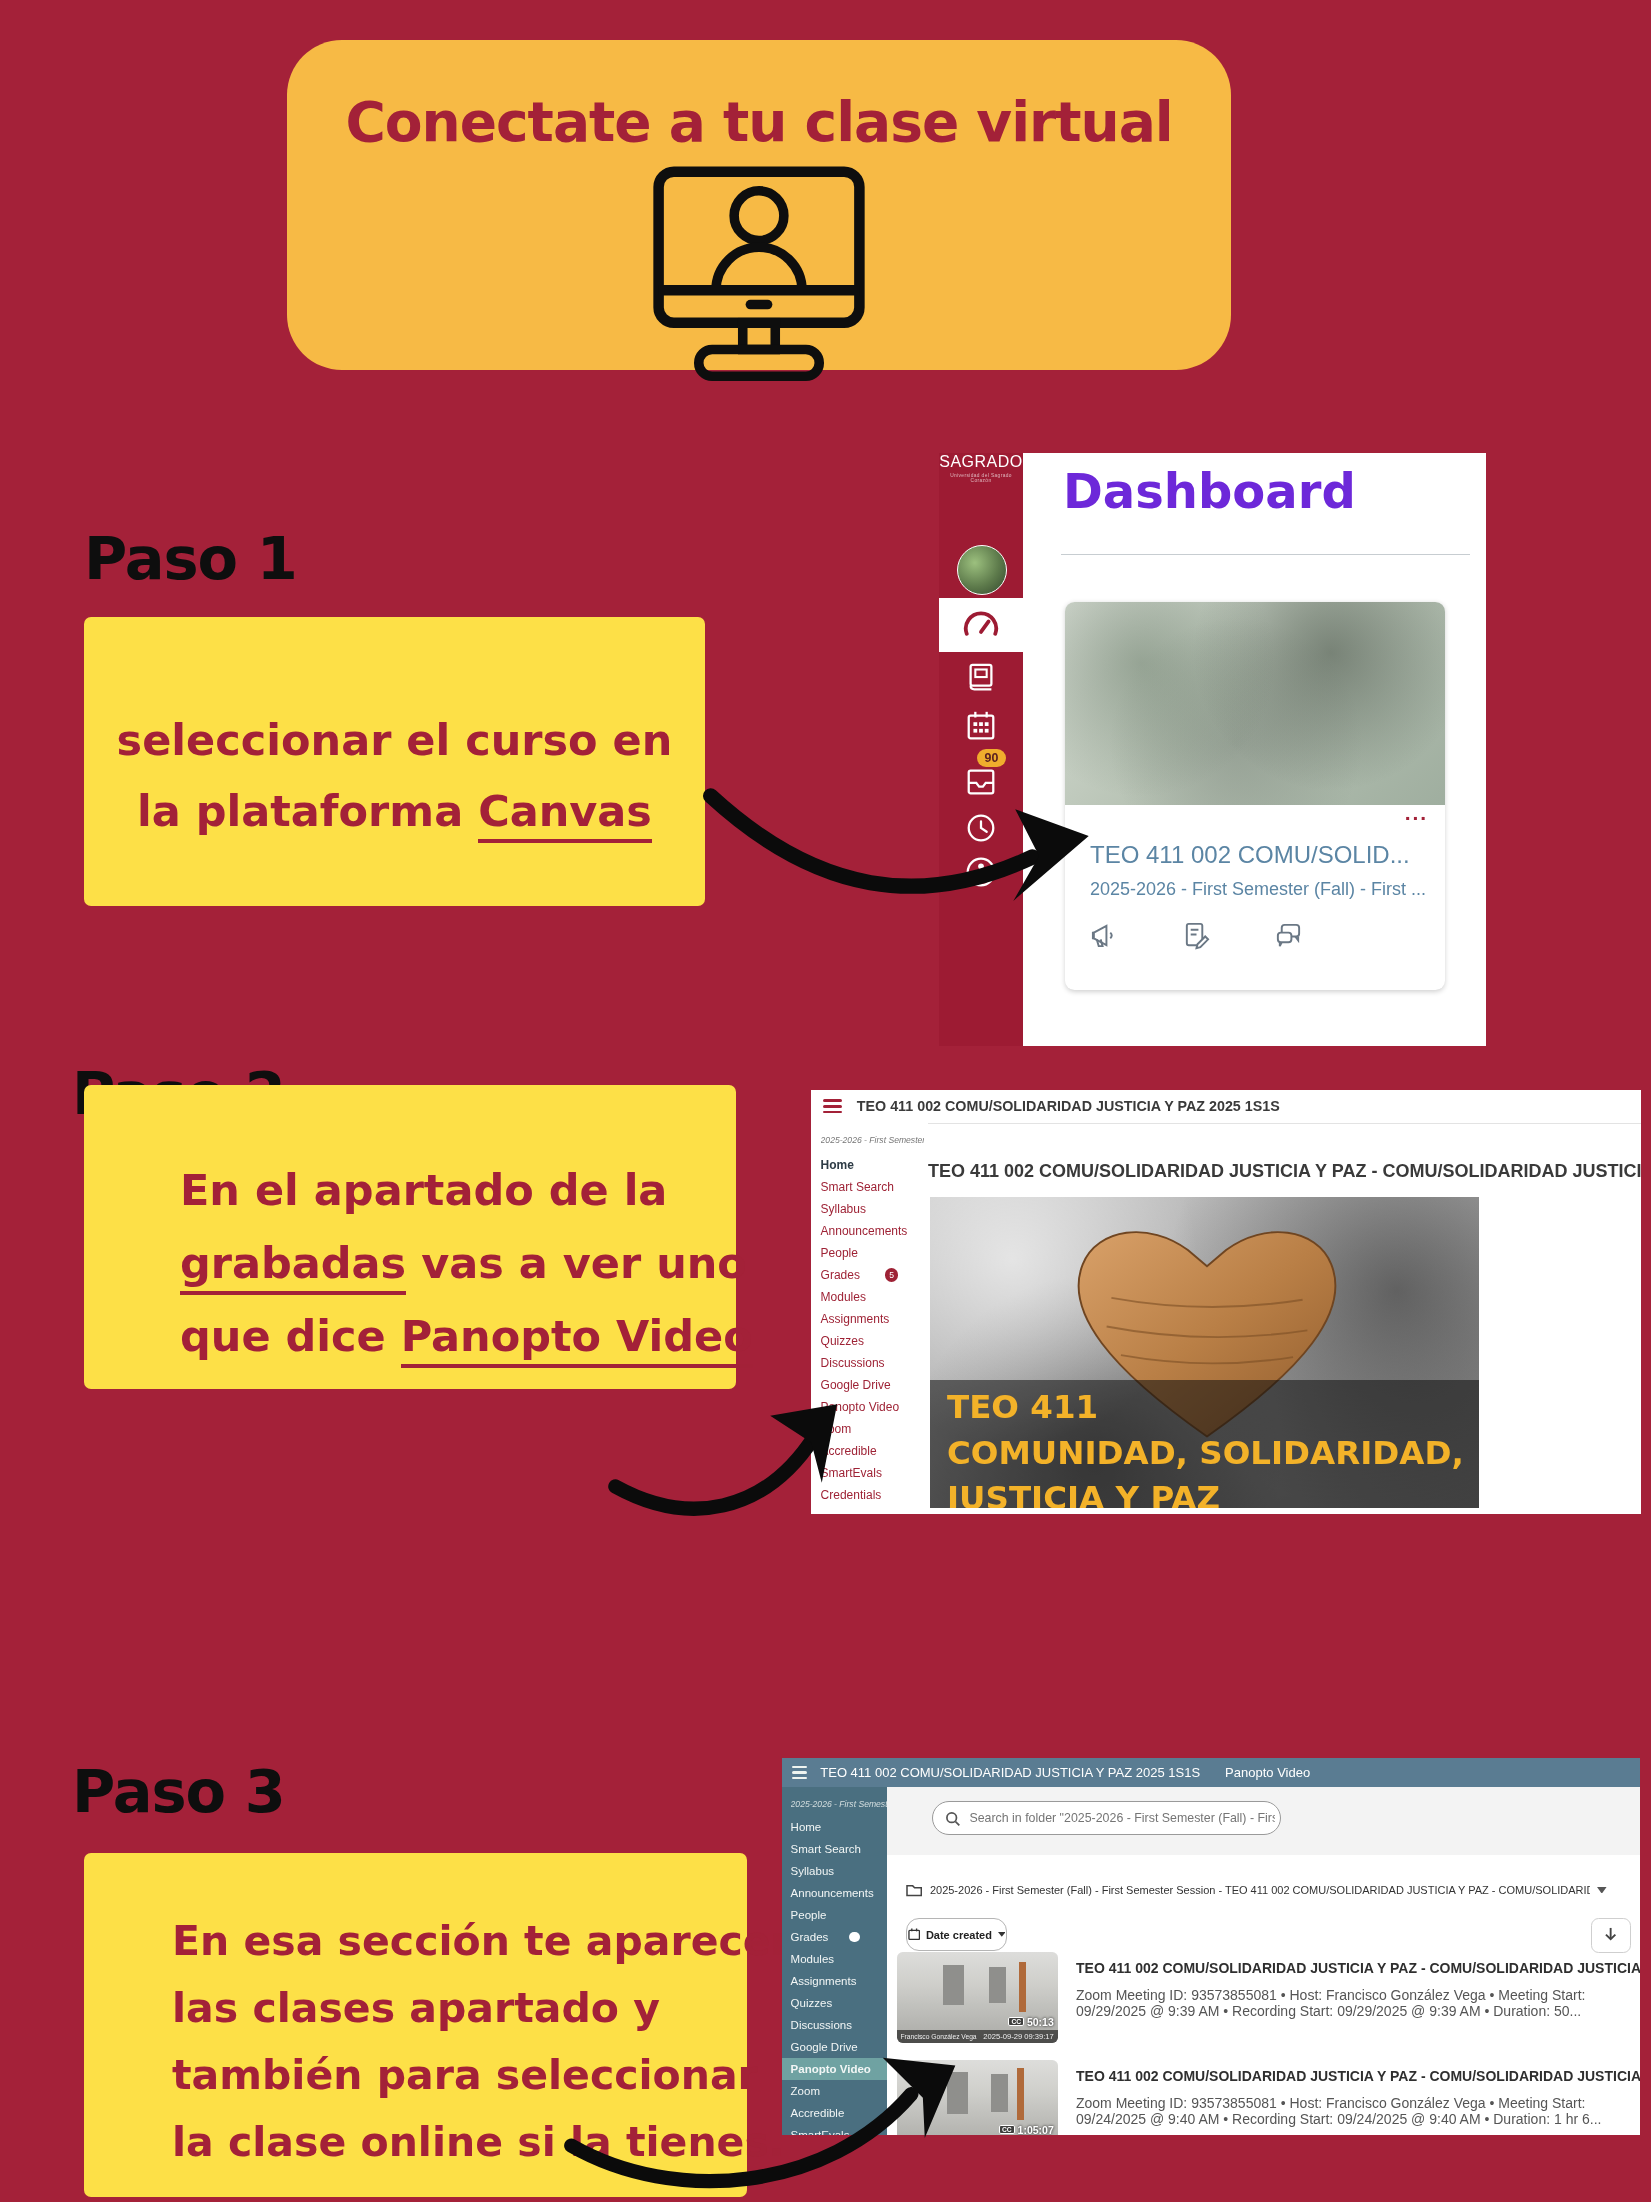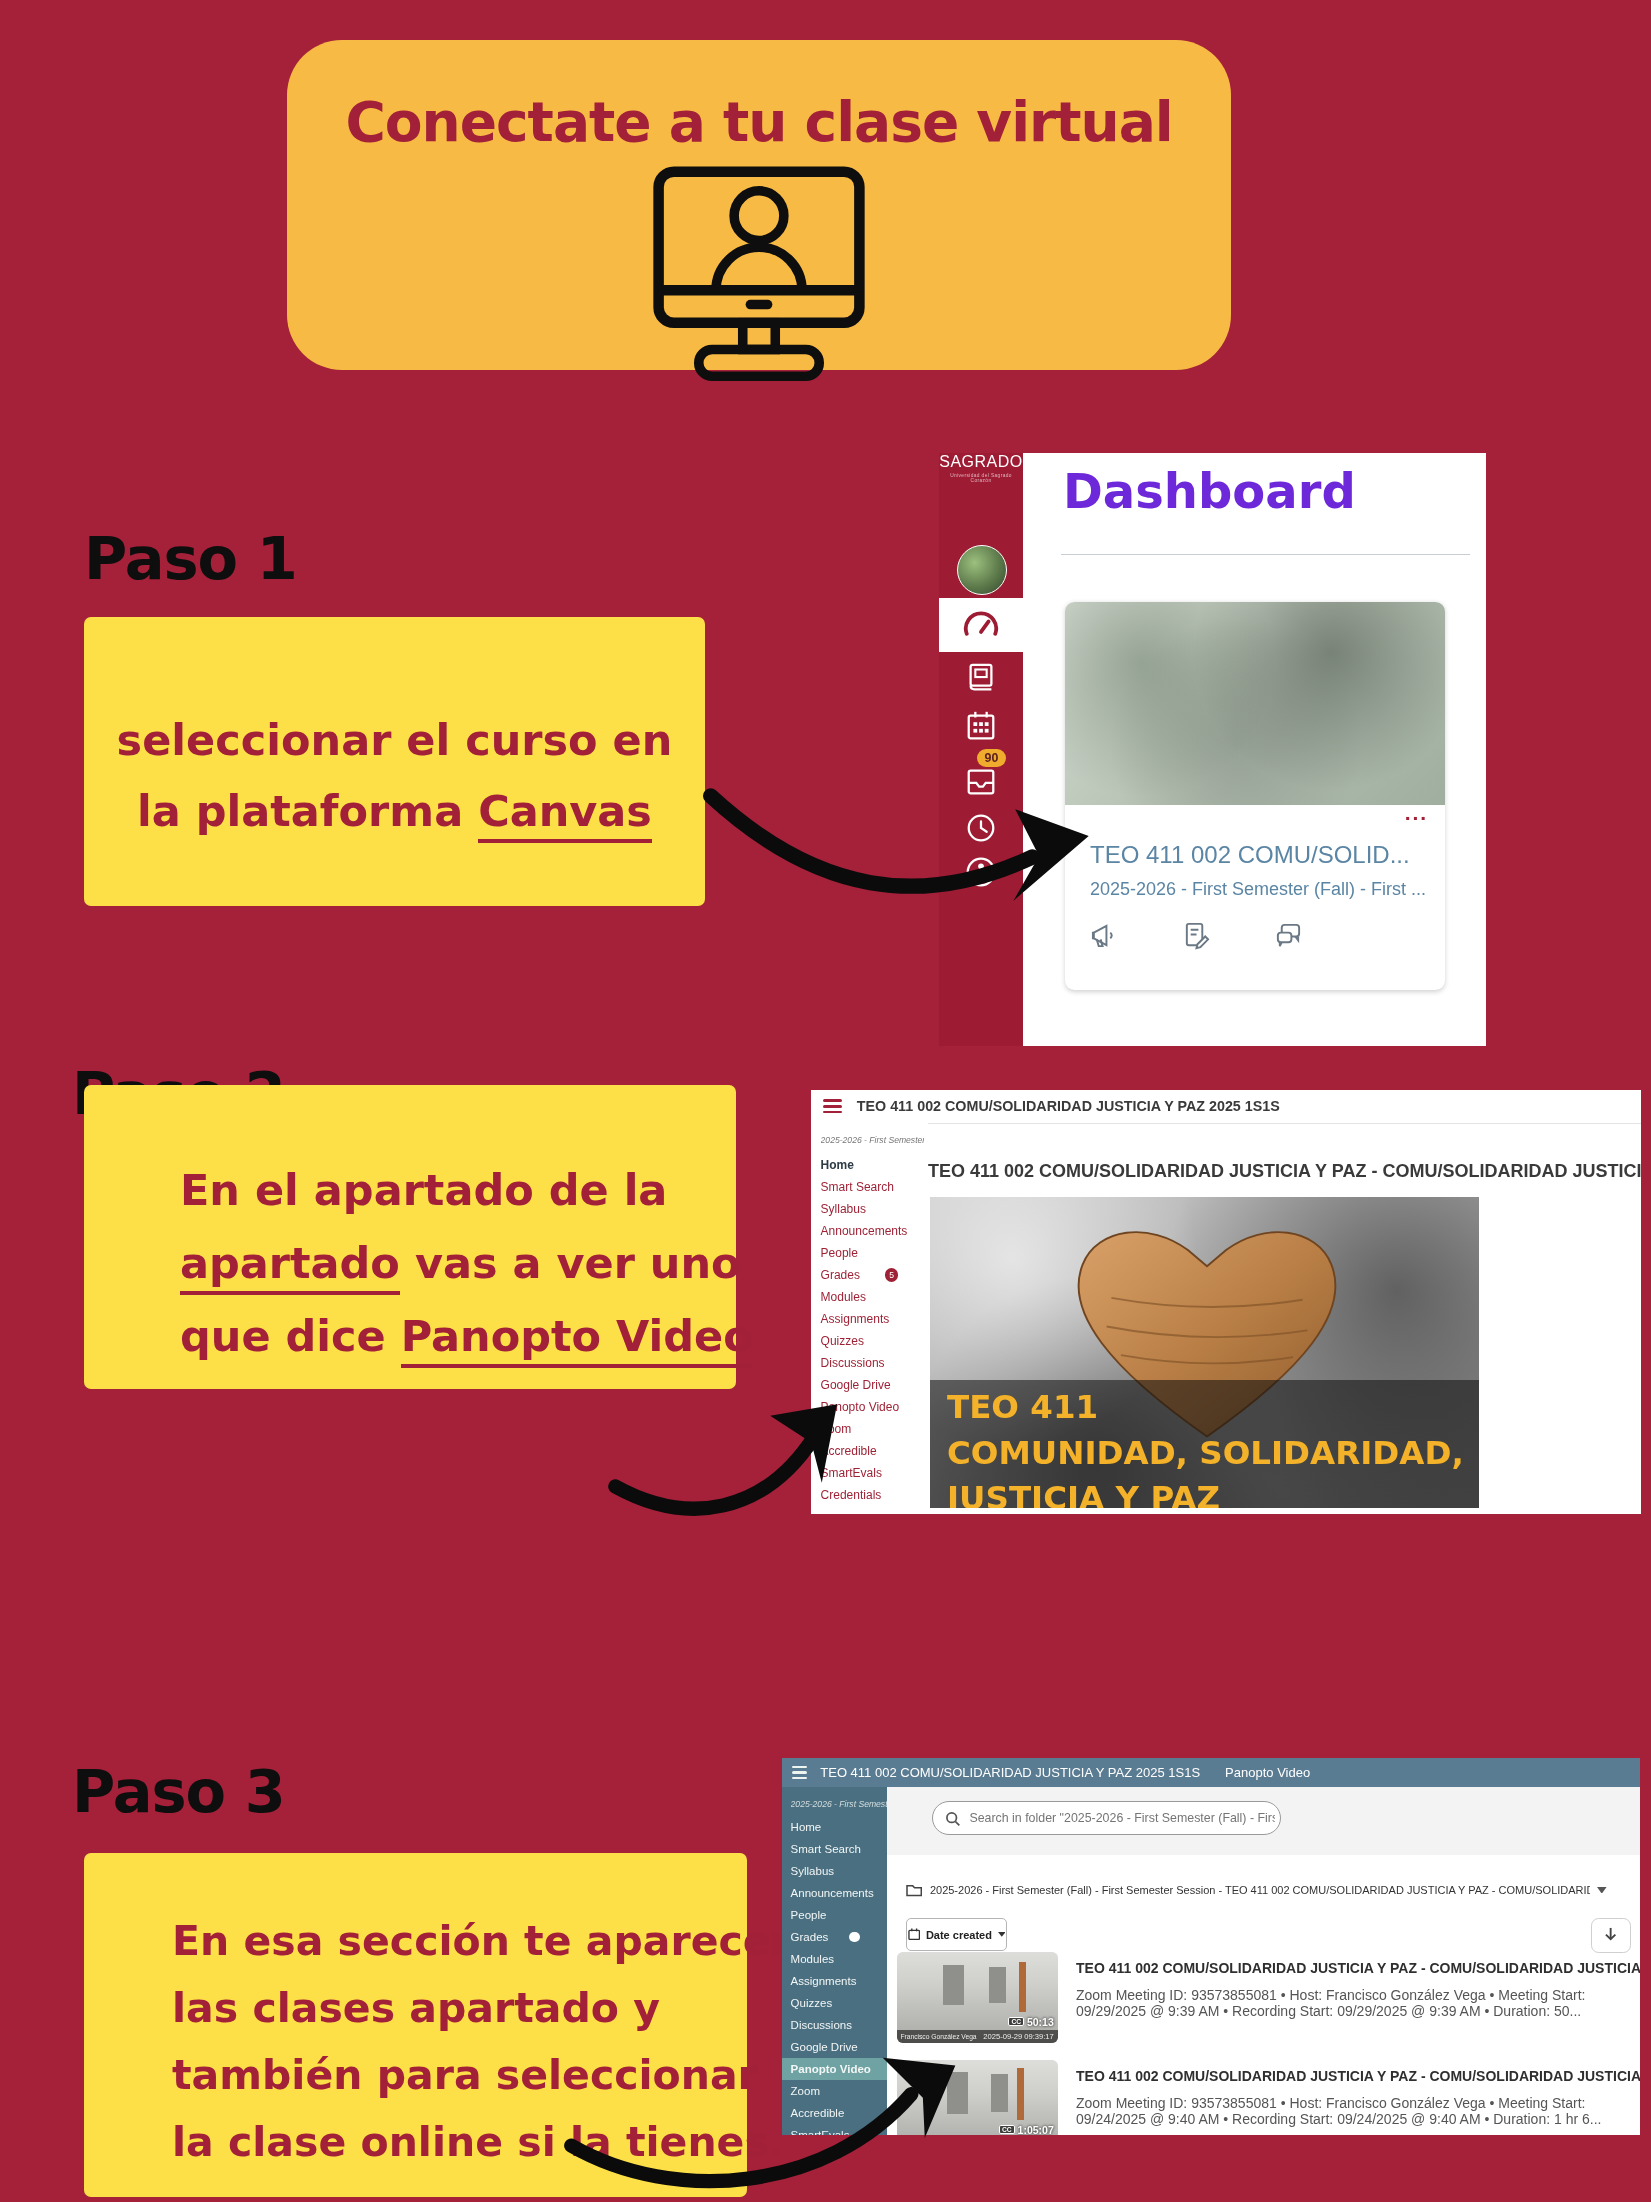--- a/index.html
+++ b/index.html
@@ -72,21 +72,21 @@
   .pnav .it.sel{background:#6FA2A2;margin-left:-8.6px;padding-left:8.6px;width:105px;font-weight:700}
   .dotb{margin-left:21px;width:10.5px;height:10.5px;border-radius:50%;background:#fff}
   .s3-main{left:105px;top:29px;width:753px;height:348px;background:#fff}
   .s3-strip{left:0;top:0;width:753px;height:68px;background:#f3f3f3}
   .pill{left:45px;top:14.3px;width:349px;height:34px;background:#fff;border:1.4px solid #9a9a9a;border-radius:17px;
        display:flex;align-items:center;padding-left:11.5px;box-sizing:border-box}
   .pill input{border:none;outline:none;font-size:12.4px;color:#555;width:306px;background:transparent;
        font-family:"Liberation Sans",sans-serif}
   .crumb{left:19px;top:96px;display:flex;align-items:center;gap:7.6px;width:717px}
   .crumb .txt{font-size:11px;color:#333;white-space:nowrap;overflow:hidden;max-width:660px}
-  .datebtn{left:19px;top:131px;width:99px;height:31px;border:1.4px solid #b5b5b5;border-radius:5px;
+  .datebtn{left:19px;top:131px;width:99px;height:31px;border:1.4px solid #b5b5b5;border-radius:13px;
        display:flex;align-items:center;justify-content:center;gap:5.7px;font-size:11px;font-weight:700;color:#222;background:#fff}
   .dlbtn{left:704px;top:131px;width:38px;height:32.5px;border:1.4px solid #cfcfcf;border-radius:7.6px;background:#fff;
        display:flex;align-items:center;justify-content:center}
   .thumb{width:161px;height:91px;border-radius:5.7px;overflow:hidden;position:absolute;left:9.6px;
        background:linear-gradient(180deg,#dddddb 0%,#cfcfcb 35%,#a9a9a5 100%)}
   .door{position:absolute;background:#8f8f8c}
   .thumb .bar{position:absolute;left:0;bottom:0;width:100%;height:13.4px;background:rgba(0,0,0,.55);
        display:flex;justify-content:space-between;align-items:center;padding:0 3.8px;box-sizing:border-box}
   .thumb .who{color:#eee;font-size:6.7px;white-space:nowrap}
   .thumb .ts{color:#eee;font-size:7.6px;white-space:nowrap}
@@ -212,21 +212,21 @@
 <svg class="abs arrow" style="left:703px;top:765px" width="401" height="163" viewBox="0 0 420 170">
   <path d="M8,32 C120,135 230,150 345,96" fill="none" stroke="#0b0b0b" stroke-width="16" stroke-linecap="round"></path>
   <polygon points="404,74 327,46 352,95 325,142" fill="#0b0b0b"></polygon>
 </svg>
 
 <div class="abs paso-label" style="left:72px;top:1059px">Paso 2</div>
 
 <div class="abs bubble" style="left:84px;top:1085px;width:652px;height:304px">
   <div style="margin:69px 0 0 96px;font-size:43px;line-height:73px">
     <div class="ln">En el apartado de la</div>
-    <div class="ln"><span class="u">apartado</span><span> vas a ver uno</span></div>
+    <div class="ln"><span class="u">grabadas</span><span> vas a ver uno</span></div>
     <div class="ln"><span>que dice </span><span class="u">Panopto Video</span></div>
   </div>
 </div>
 
 <div class="abs shot" style="left:811px;top:1090px;width:830px;height:424px">
   <div class="abs s2-top">
     <div class="burger" style="margin-left:11.5px">
       <span style="background:#A32138"></span>
         <span style="background:#A32138"></span>
         <span style="background:#A32138"></span>

